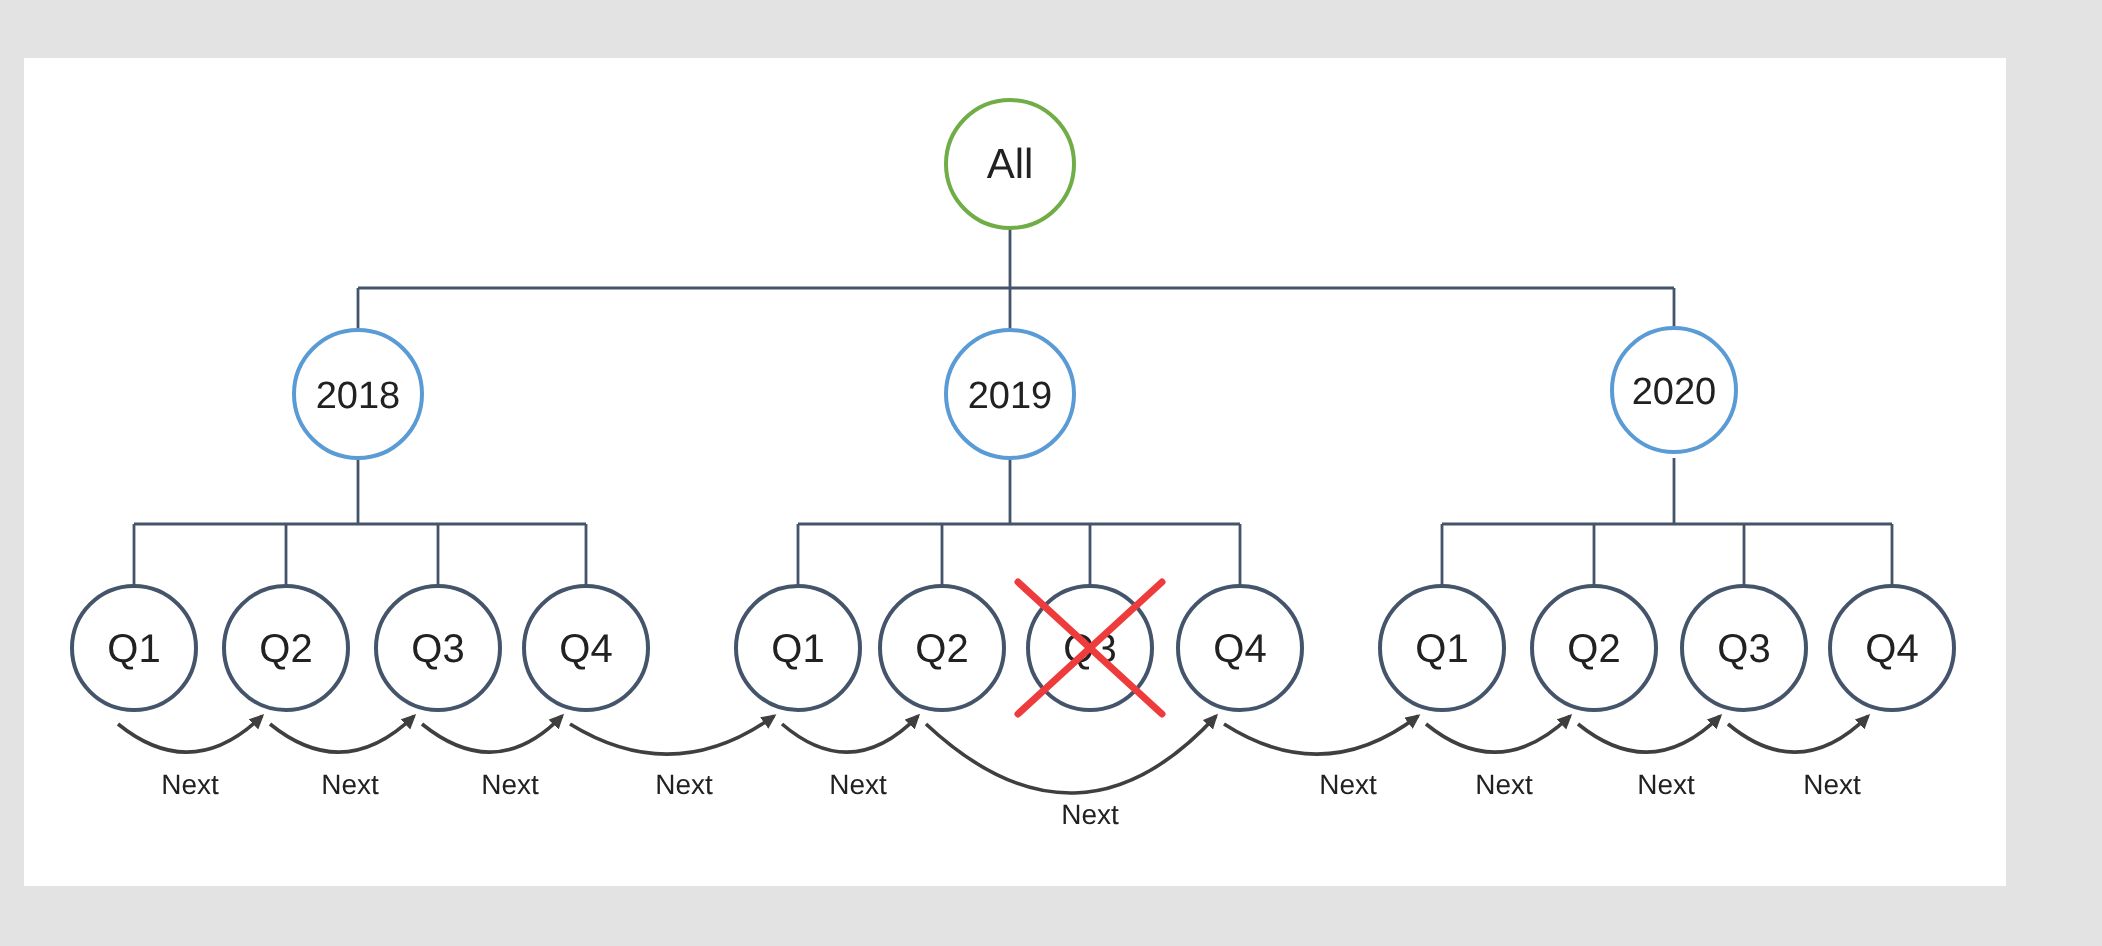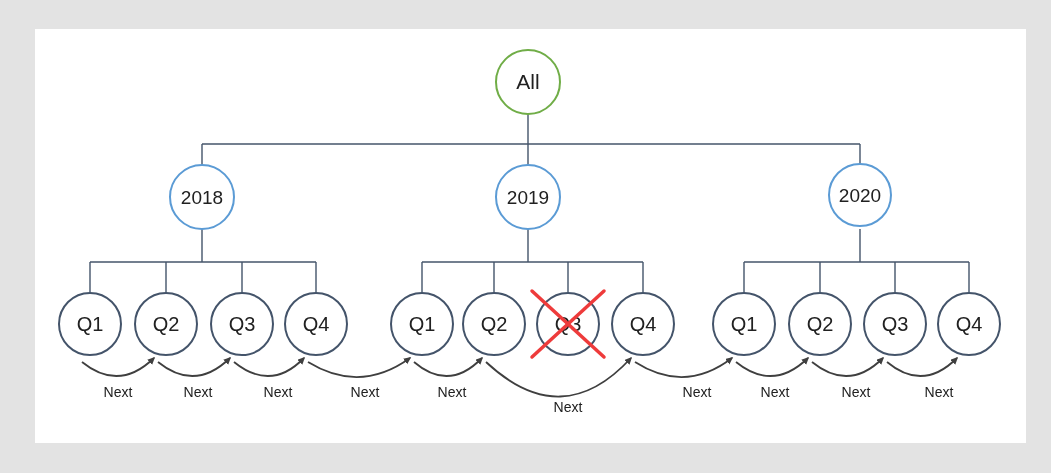--- a/index.html
+++ b/index.html
@@ -5,21 +5,21 @@
   html, body { margin: 0; padding: 0; }
   body {
     width: 1051px; height: 473px;
     background: #e3e3e3;
     position: relative;
     overflow: hidden;
     font-family: "Liberation Sans", sans-serif;
   }
   .panel {
     position: absolute;
-    left: 35px; top: 29px;
+    left: 12px; top: 29px;
     width: 991px; height: 414px;
     background: #ffffff;
   }
   svg { display: block; }
   text {
     font-family: "Liberation Sans", sans-serif;
     fill: #212121;
     text-anchor: middle;
   }
   .root-label    { font-size: 21px; }

